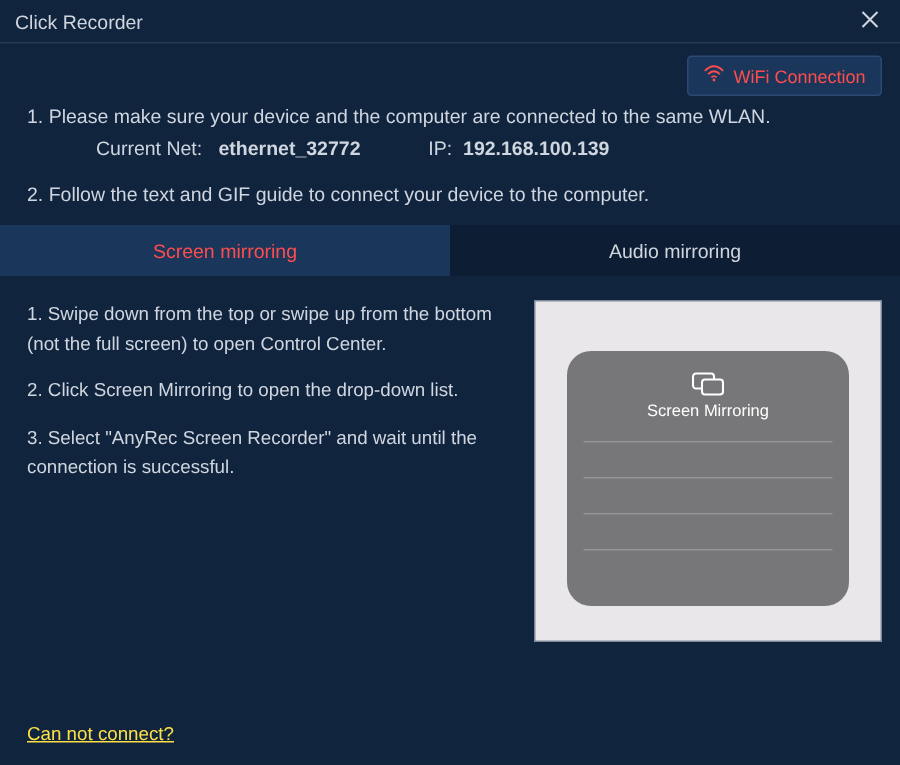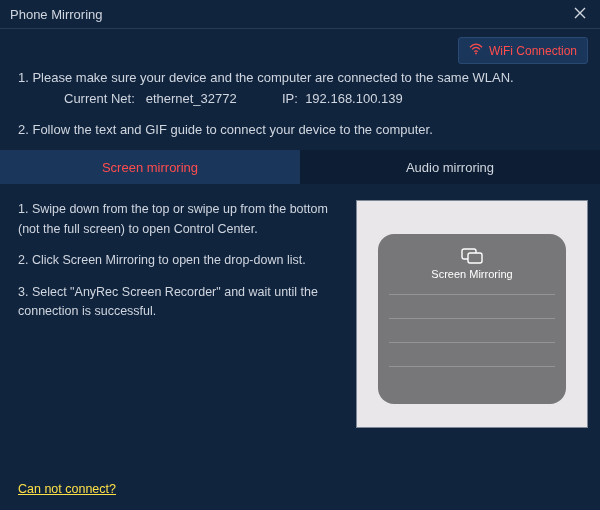--- a/index.html
+++ b/index.html
@@ -43,21 +43,21 @@
   }
   .wifi-btn svg { width: 14px; height: 14px; }
   .wifi-btn span { color: #ff4d4d; font-size: 12px; }
   .instructions {
     padding: 0 18px 10px 18px;
     line-height: 1.6;
   }
   .instructions .row1 { }
   .netline { padding-left: 22px; margin-bottom: 10px; }
   .netline .label { color: #d0d6df; margin-left: 24px; }
-  .netline .val { font-weight: normal; margin-right: 14px; }
+  .netline .val { font-weight: bold; margin-right: 14px; }
   .tabs {
     display: flex;
     background: #0d1d33;
     height: 34px;
   }
   .tab {
     flex: 1;
     display: flex;
     align-items: center;
     justify-content: center;
@@ -132,21 +132,21 @@
     color: #fde047;
     text-decoration: underline;
     font-size: 12.5px;
     cursor: default;
   }
 </style>
 </head>
 <body>
 
 <div class="titlebar">
-  <span class="title">Phone Mirroring</span>
+  <span class="title">Click Recorder</span>
   <span class="close">
     <span>
       <svg viewBox="0 0 12 12">
           <path d="M1 1 L11 11 M11 1 L1 11" stroke="#d0d6df" stroke-width="1.4" fill="none"></path>
         </svg>
     </span>
   </span>
 </div>
 <div class="hr"></div>
 

